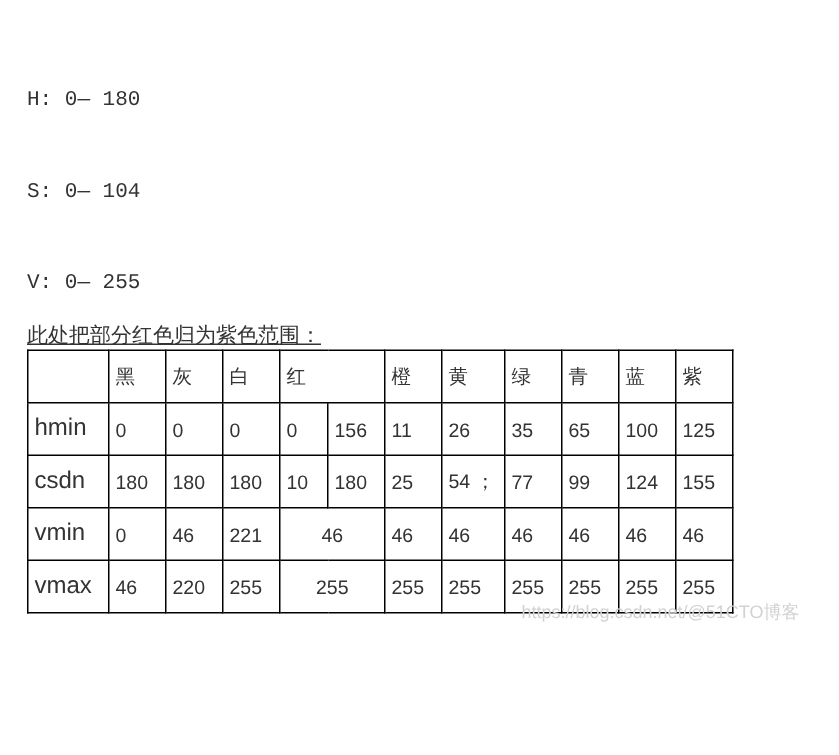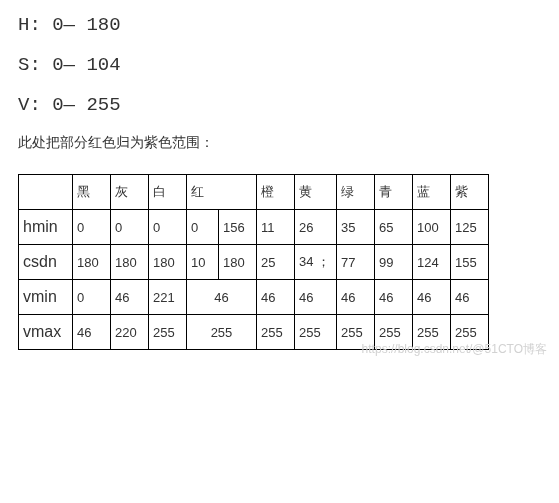--- a/index.html
+++ b/index.html
@@ -8,28 +8,29 @@
     font-family: "Microsoft YaHei", Arial, sans-serif;
     font-size: 14px;
     color: #333;
     background: #fff;
     width: 559px;
     box-sizing: border-box;
     position: relative;
   }
   .range-line {
     font-family: "Courier New", monospace;
-    font-size: 19px;
+    font-size: 14px;
     color: #333;
     margin-bottom: 18px;
+    margin-top: 45px;
   }
   .desc {
     font-size: 14px;
     color: #333;
-    margin-bottom: 22px;
+    text-decoration: underline;
   }
   table {
     border-collapse: collapse;
     table-layout: fixed;
   }
   td {
     border: 1px solid #000;
     padding: 8px 4px;
     font-family: Arial, sans-serif;
     font-size: 13px;
@@ -40,21 +41,21 @@
   }
   .rowlabel {
     font-family: Arial, sans-serif;
     font-size: 16px;
   }
   .cn {
     font-family: "Microsoft YaHei", sans-serif;
   }
   .watermark {
     position: absolute;
-    right: 12px;
+    right: 26px;
     bottom: 6px;
     font-size: 12px;
     color: #d2d2d2;
     pointer-events: none;
     font-family: Arial, sans-serif;
   }
 </style>
 </head>
 <body>
 
@@ -110,21 +111,21 @@
   </tr>
 
   <tr>
     <td class="rowlabel">csdn</td>
     <td>180</td>
     <td>180</td>
     <td>180</td>
     <td>10</td>
     <td>180</td>
     <td>25</td>
-    <td>34 ；</td>
+    <td>54 ；</td>
     <td>77</td>
     <td>99</td>
     <td>124</td>
     <td>155</td>
   </tr>
 
 
 
   <tr>
     <td class="rowlabel">vmin</td>

